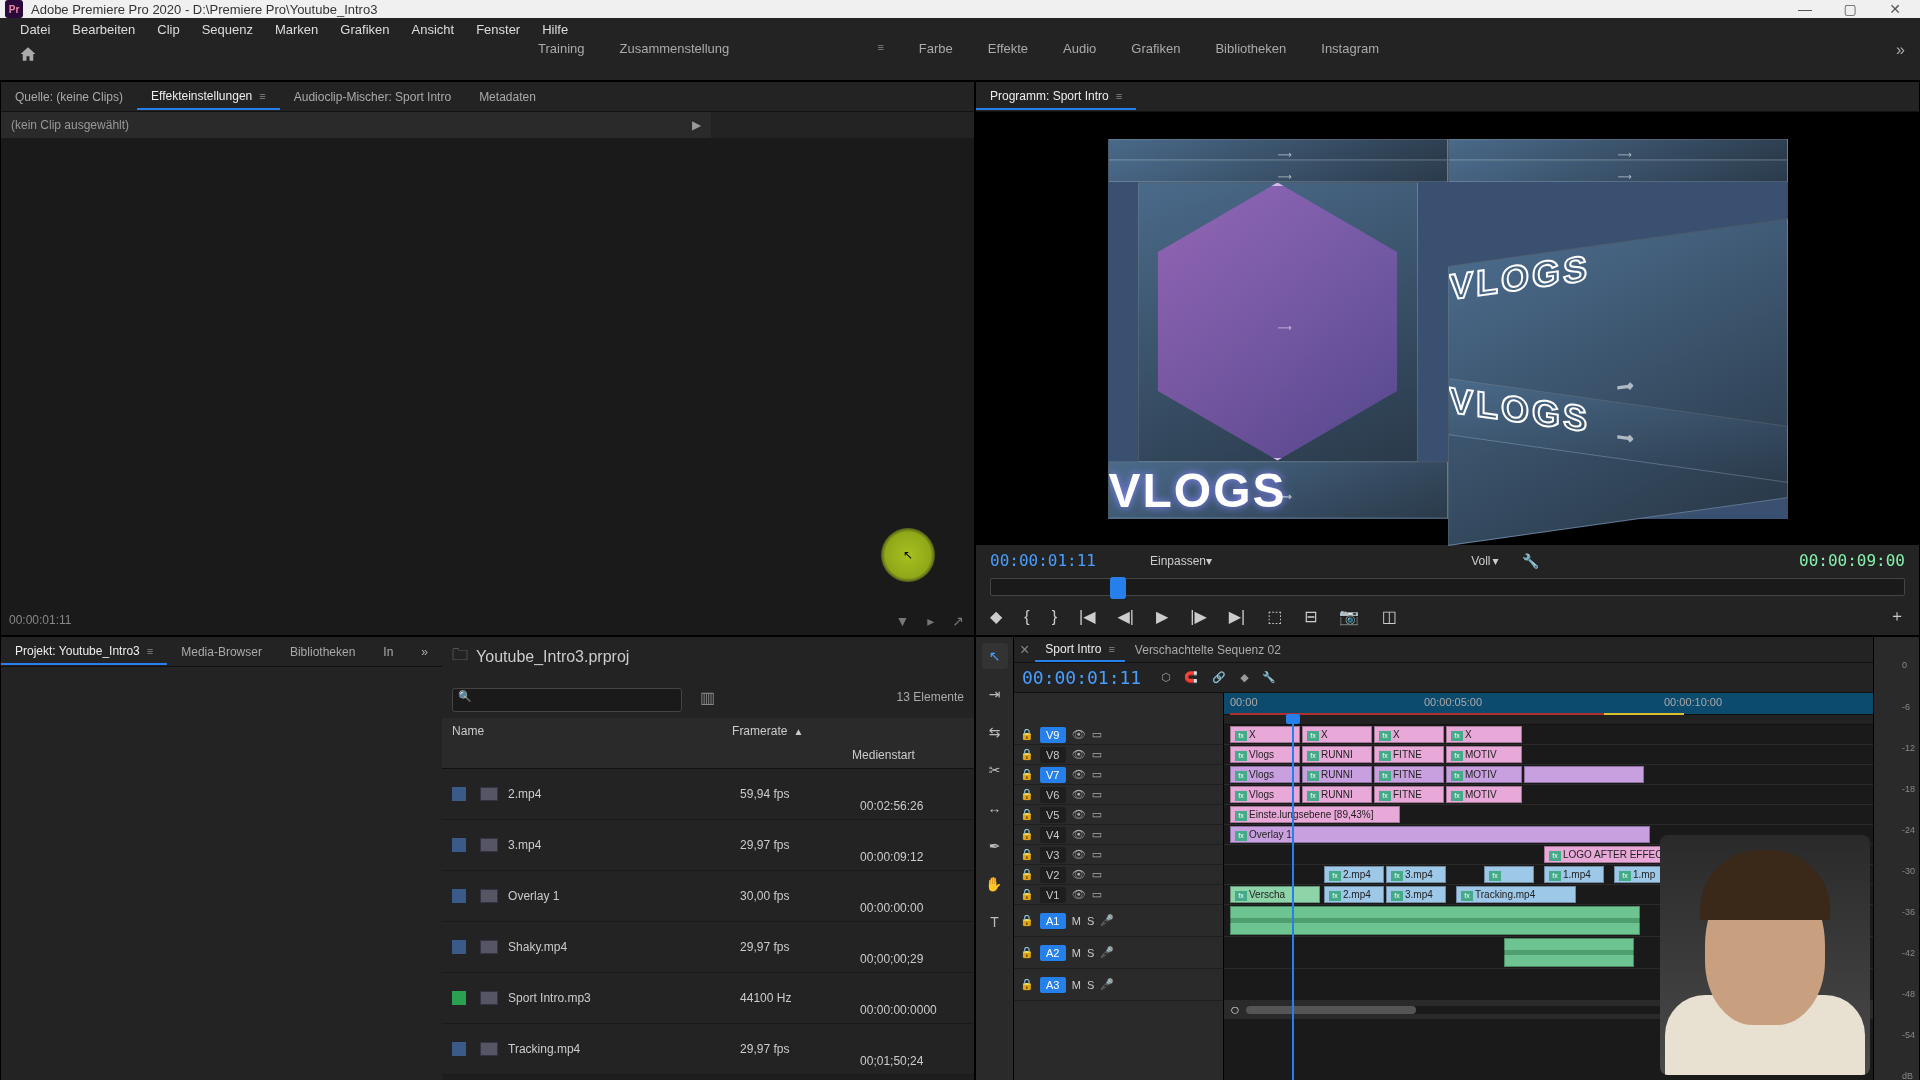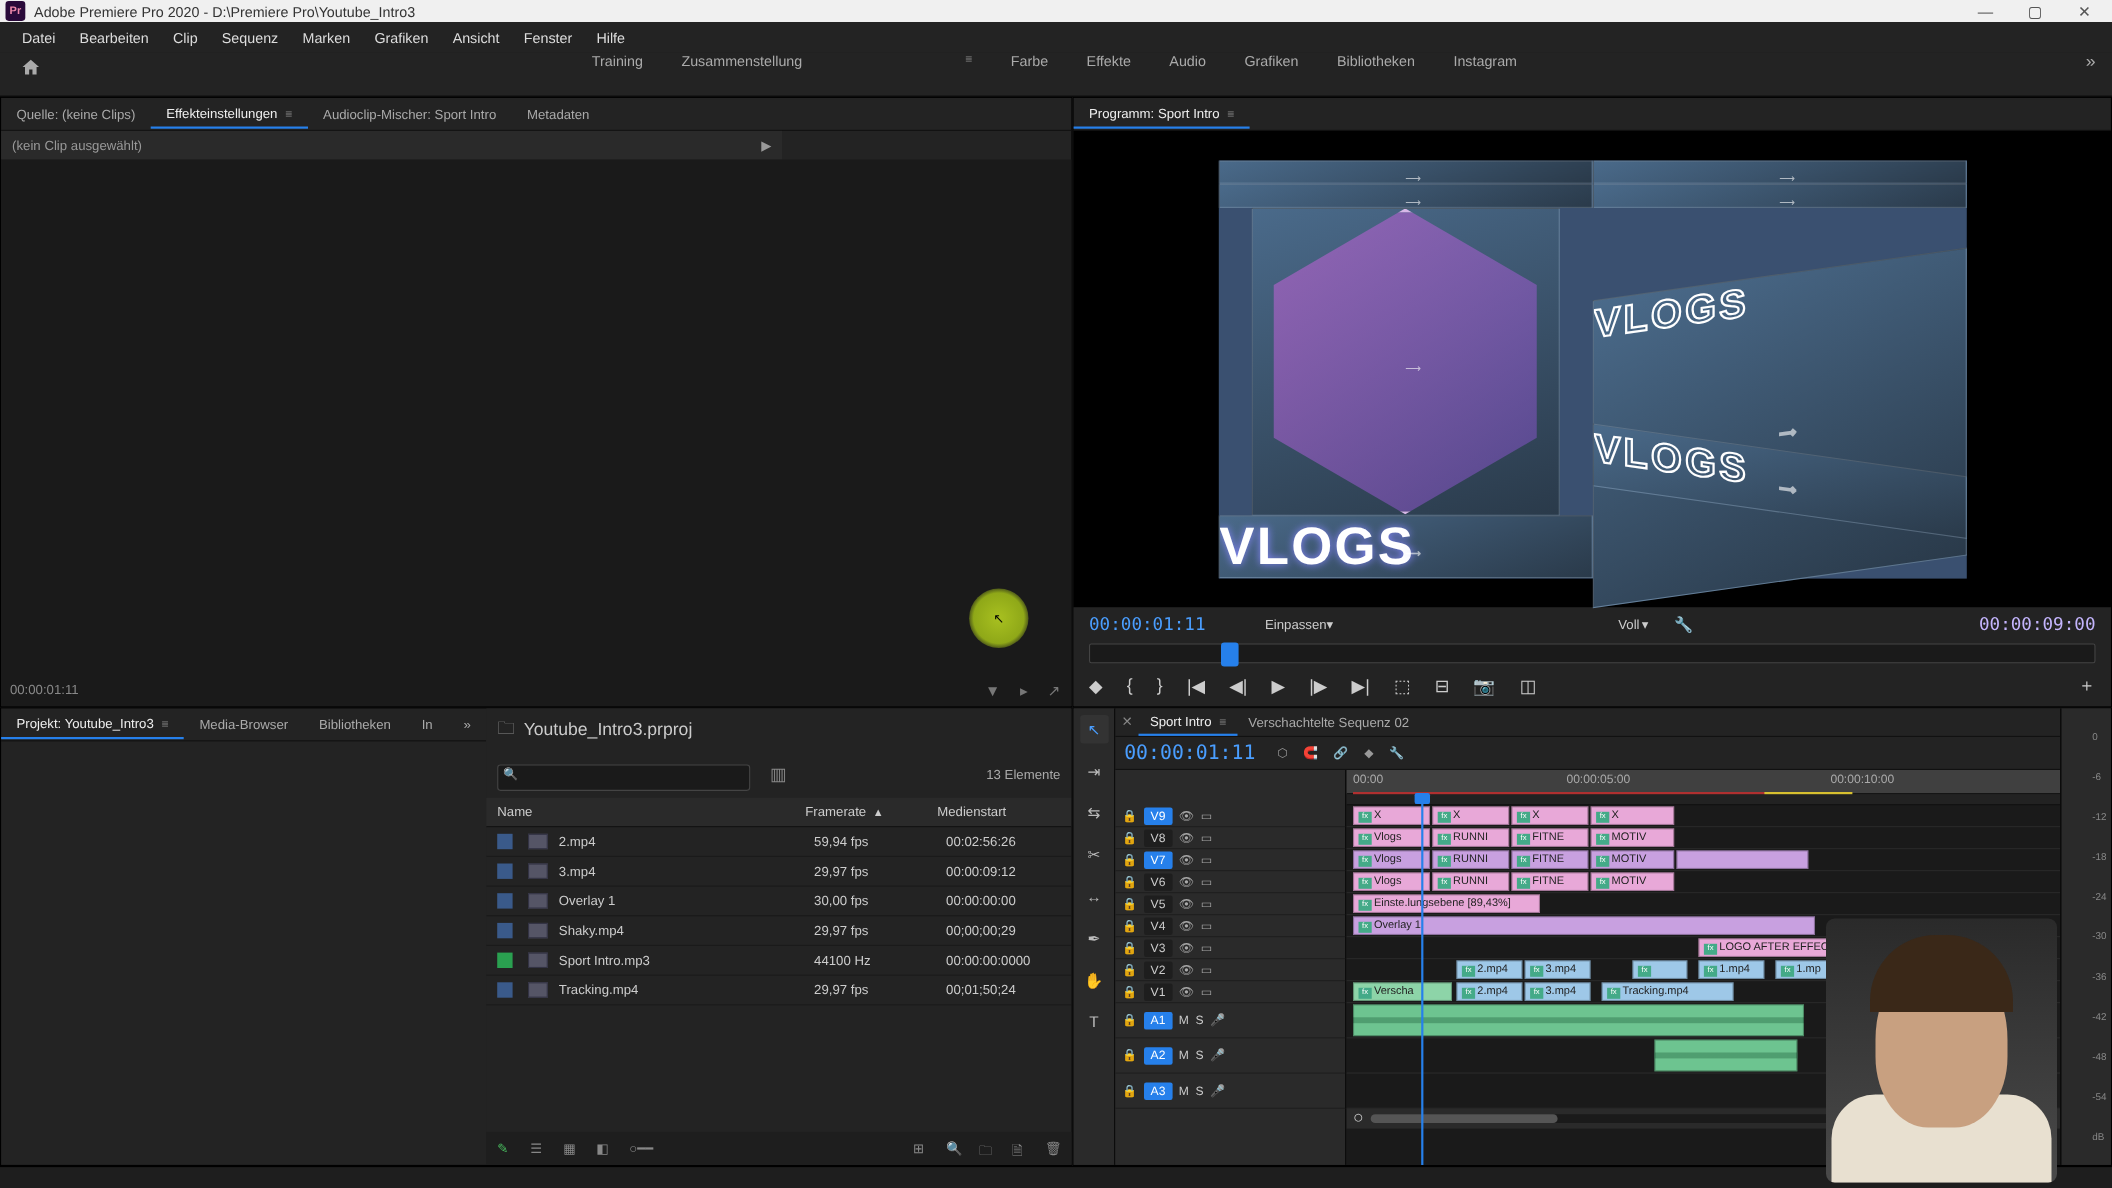--- a/index.html
+++ b/index.html
@@ -50,21 +50,21 @@
 .hexagon { position:absolute; left:50%; top:50%; transform:translate(-50%,-50%); width:280px; height:280px; }
 .hex-shape { width:100%; height:100%; clip-path: polygon(50% 0%, 93% 25%, 93% 75%, 50% 100%, 7% 75%, 7% 25%); background: linear-gradient(135deg, rgba(180,100,200,0.7), rgba(120,80,200,0.5)); border:3px solid #d8b8e8; display:flex; align-items:center; justify-content:center; }
 .vlogs-main { position:absolute; left:50%; top:50%; transform:translate(-50%,-50%); font-size:48px; font-weight:900; color:#fff; letter-spacing:2px; text-shadow: 0 0 8px #88f;}
 .vlogs-outline { position:absolute; font-size:36px; font-weight:900; -webkit-text-stroke:2px #fff; color:transparent; letter-spacing:3px; transform:skewY(-8deg);}
 .vlogs-outline.top { top:60px; left:50%; transform:translateX(-50%) skewY(-8deg);}
 .vlogs-outline.bot { bottom:60px; left:50%; transform:translateX(-50%) skewY(8deg);}
 
 .monitor-controls { height: 90px; background: #232323; display:flex; flex-direction:column; }
 .mc-row1 { display:flex; align-items:center; padding:6px 14px; gap:14px;}
 .tc-main { color: #4a9eff; font-size: 16px; font-family: monospace; }
-.tc-end { color: #c4b5fd; font-size: 16px; font-family: monospace; margin-left:auto;}
+.tc-end { color: #86efac; font-size: 16px; font-family: monospace; margin-left:auto;}
 .fit-dropdown { font-size:12px; color:#ccc; display:flex; align-items:center; gap:0; margin-left:40px;}
 .quality-dd { font-size:12px; color:#ccc; display:flex; gap:2px; margin-left:auto; margin-right:10px;}
 .wrench { color:#aaa; font-size:14px;}
 .scrub-bar { height:18px; margin: 2px 14px; background:#1a1a1a; border:1px solid #444; position:relative; border-radius:2px;}
 .scrub-handle { position:absolute; top:-2px; width:16px; height:22px; background:#2680eb; border-radius:3px;}
 .mc-buttons { display:flex; justify-content:center; gap:22px; padding:8px 14px; align-items:center;}
 .mc-btn { color:#ccc; font-size:16px; cursor:pointer; }
 .mc-plus { margin-left:auto; color:#ccc;}
 
 
@@ -73,21 +73,21 @@
 .proj-header { display:flex; align-items:center; padding:6px 10px; gap:8px;}
 .folder-icon { color:#888;}
 .search-input { width:230px; height:24px; background:#1a1a1a; border:1px solid #444; border-radius:3px; padding:2px 8px 2px 26px; font-size:12px; color:#ccc; margin-top:6px; position:relative;}
 .search-wrap { position:relative; display:inline-block;}
 .search-wrap::before { content:'🔍'; position:absolute; left:6px; top:8px; font-size:11px; color:#777; z-index:1;}
 .item-count { margin-left:auto; font-size:12px; color:#aaa;}
 .proj-table { flex:1; overflow:hidden;}
 .pt-header { display:flex; padding:6px 10px; font-size:12px; color:#ccc; border-bottom:1px solid #111; background:#2a2a2a;}
 .pt-col-name { width:280px;}
 .pt-col-fr { width:120px;}
-.pt-col-ms { flex:1;}
+.pt-col-ms { flex:1;margin-top:24px;}
 .sort-arrow { display:inline-block; margin-left:6px; color:#ccc; font-size:10px;}
 .pt-row { display:flex; padding:6px 10px; font-size:12px; color:#ccc; align-items:center; border-bottom:1px solid #1a1a1a;}
 .label-chip { width:14px; height:14px; background:#3a5a8a; margin-right:14px;}
 .label-chip.green { background:#2aa050;}
 .type-icon { width:18px; height:14px; background:#556; margin-right:10px; border:1px solid #334;}
 .proj-footer { height:30px; background:#1e1e1e; display:flex; align-items:center; padding:0 10px; gap:16px;}
 .pf-icon { width:14px; height:14px; color:#888; font-size:12px;}
 .pf-icon.green { color:#4ac060;}
 .tools { width:38px; background:#2a2a2a; display:flex; flex-direction:column; align-items:center; padding:6px 0; gap:12px; border-right:1px solid #000;}
 .tool { width:26px; height:26px; display:flex; align-items:center; justify-content:center; color:#bbb; font-size:14px; cursor:pointer; border-radius:3px;}
@@ -100,21 +100,21 @@
 .tl-toolbar-icons { display:flex; gap:14px; margin-left:10px;}
 .tl-toolbar-icons span { color:#999; font-size:11px;}
 .tl-body { flex:1; display:flex; position:relative;}
 .track-headers { width:210px; background:#2a2a2a; border-right:1px solid #000; display:flex; flex-direction:column;}
 .track-hdr { height:20px; display:flex; align-items:center; gap:6px; padding:0 6px; font-size:11px; color:#ccc; border-bottom:1px solid #1e1e1e;}
 .track-hdr.audio { height:32px;}
 .track-lock { color:#777;}
 .track-label { width:26px; text-align:center; background:#1e1e1e; padding:2px 0; border-radius:2px;}
 .track-label.active { background:#2680eb; color:#fff;}
 .track-eye { color:#aaa;}
-.ruler { height:22px; background:#404040; border-bottom:1px solid #111; display:flex; position:relative; font-size:11px; color:#aaa;}
+.ruler { height:22px; background:#0c4a6e; border-bottom:1px solid #111; display:flex; position:relative; font-size:11px; color:#aaa;}
 .ruler-mark { position:absolute; top:3px;}
 .playhead-bar { height:10px; background:#222; position:relative; border-bottom:1px solid #111;}
 .playhead { position:absolute; top:0; width:2px; background:#2680eb; height:400px; z-index:10;}
 .playhead-head { position:absolute; top:-1px; width:14px; height:10px; background:#2680eb; left:-6px; border-radius:2px;}
 .tracks-area { flex:1; background:#1a1a1a; position:relative; overflow:hidden;}
 .track-row { height:20px; border-bottom:1px solid #2a2a2a; position:relative;}
 .track-row.audio { height:32px;}
 .clip { position:absolute; top:1px; height:17px; font-size:10px; color:#222; padding:2px 4px; overflow:hidden; white-space:nowrap; border:1px solid rgba(0,0,0,0.3);}
 .clip.pink { background:#e8a8d8;}
 .clip.purple { background:#c8a0e0;}

